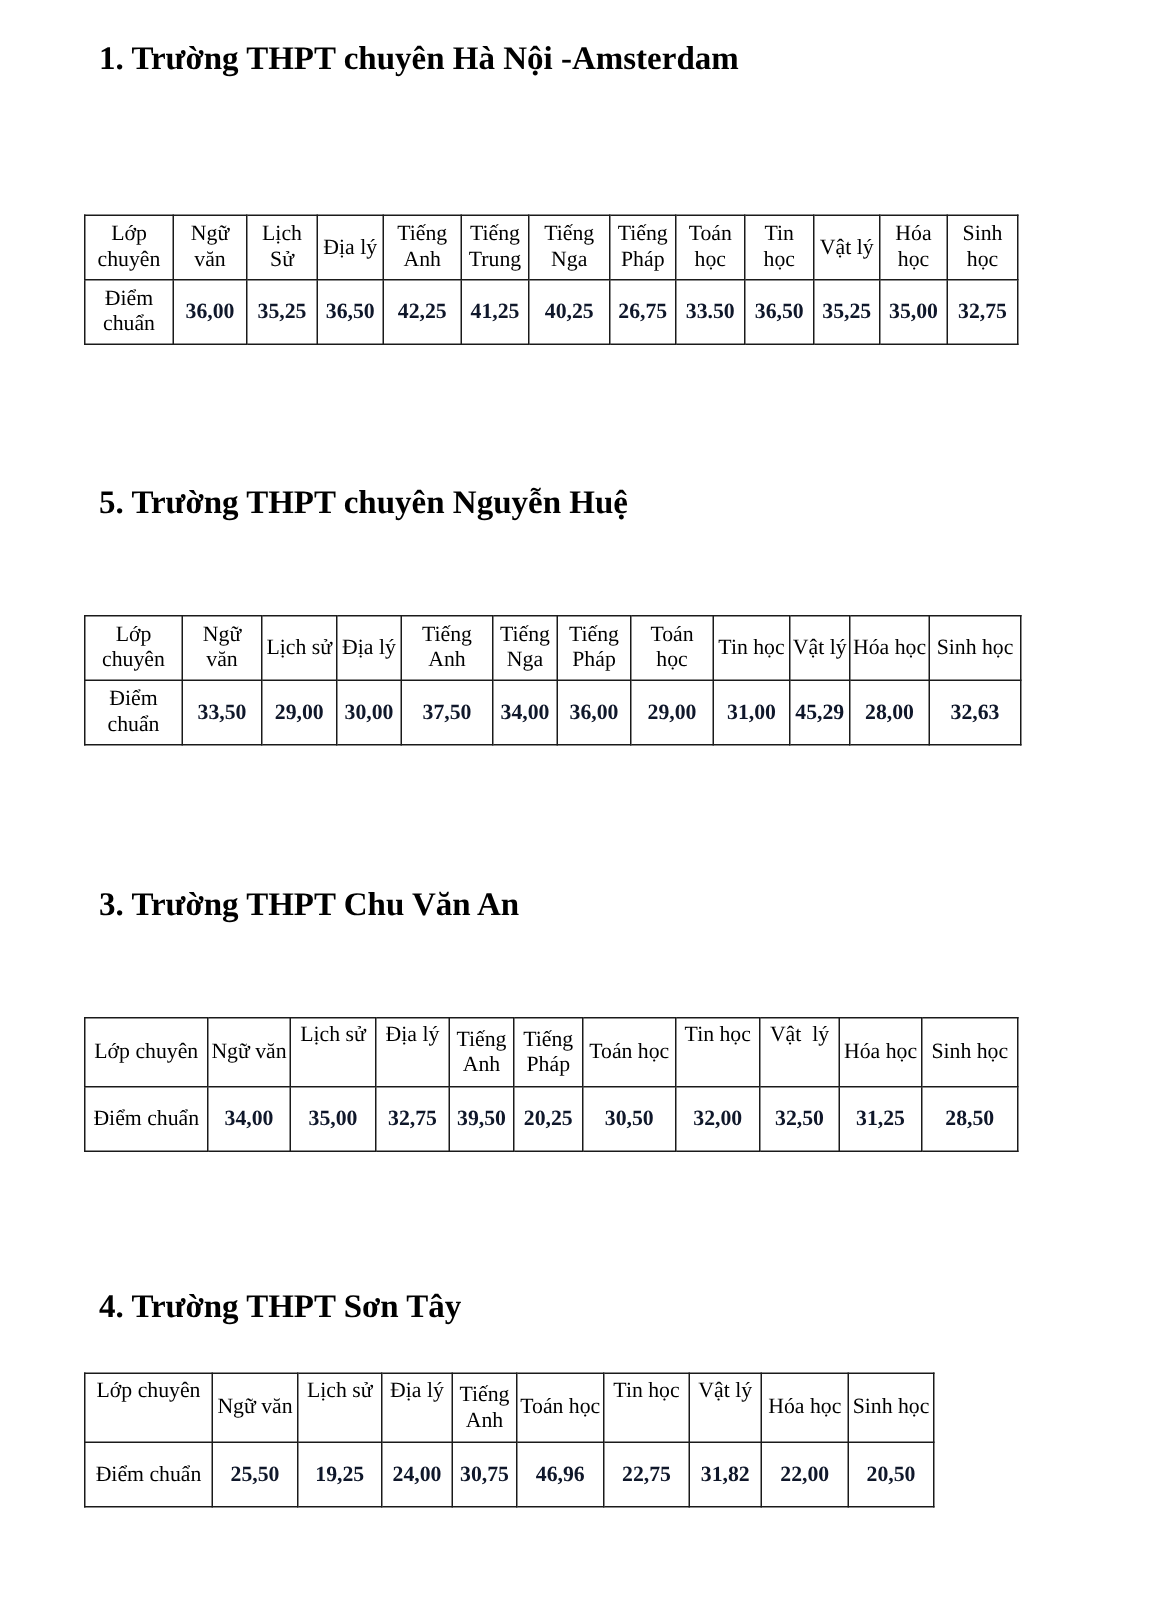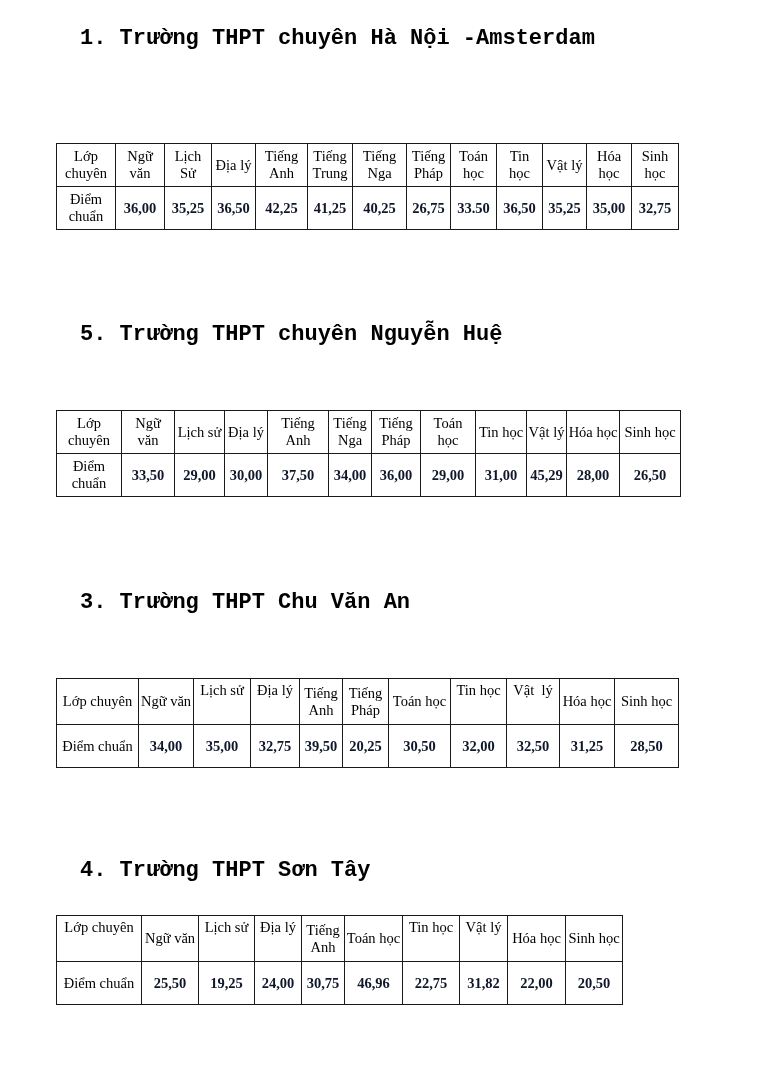--- a/index.html
+++ b/index.html
@@ -1,20 +1,20 @@
 <!DOCTYPE html>
 <html><head>
 <meta charset="utf-8">
 <style>
   html, body { margin: 0; padding: 0; background: #ffffff; }
   body { width: 780px; height: 1065px; position: relative; overflow: hidden;
          font-family: "Liberation Serif", "DejaVu Serif", serif; color: #000; }
   .section { position: absolute; left: 0; width: 780px; }
-  .heading { position: absolute; left: 80px; margin: 0; font-size: 22px; font-weight: bold;
-             font-family: Liberation Mono, monospace; white-space: nowrap; letter-spacing: 0; }
+  .heading { position: absolute; left: 66px; margin: 0; font-size: 22px; font-weight: bold;
+             font-family: Liberation Serif, serif; white-space: nowrap; letter-spacing: 0; }
   table.scores { position: absolute; left: 56px; border-collapse: collapse; table-layout: fixed; }
   table.scores td { border: 1.5px solid #1a1a1a; text-align: center; vertical-align: middle;
                     padding: 0 1px; font-size: 14.5px; line-height: 17px; overflow: hidden; }
   table.scores tr.hdr td { height: 42px; }
   table.scores tr.val td { height: 42px; }
   td.lbl { font-size: 14.5px; }
   td.num { color: #0f172a; font-weight: bold; font-size: 15px; white-space: nowrap; }
   td.top { vertical-align: top !important; padding-top: 3px !important; }
   td.nowrap { white-space: nowrap; }
 </style>
@@ -111,21 +111,21 @@
       <td class="num">33,50</td>
       <td class="num">29,00</td>
       <td class="num">30,00</td>
       <td class="num">37,50</td>
       <td class="num">34,00</td>
       <td class="num">36,00</td>
       <td class="num">29,00</td>
       <td class="num">31,00</td>
       <td class="num">45,29</td>
       <td class="num">28,00</td>
-      <td class="num">26,50</td>
+      <td class="num">32,63</td>
     </tr>
   </tbody>
     </table>
 </div>
 
 <div class="section">
   <h2 class="heading" style="top:590px;">3. Trường THPT Chu Văn An</h2>
   <table class="scores" style="top:678px; width:622px;">
     <colgroup>
       <col style="width:82px">

